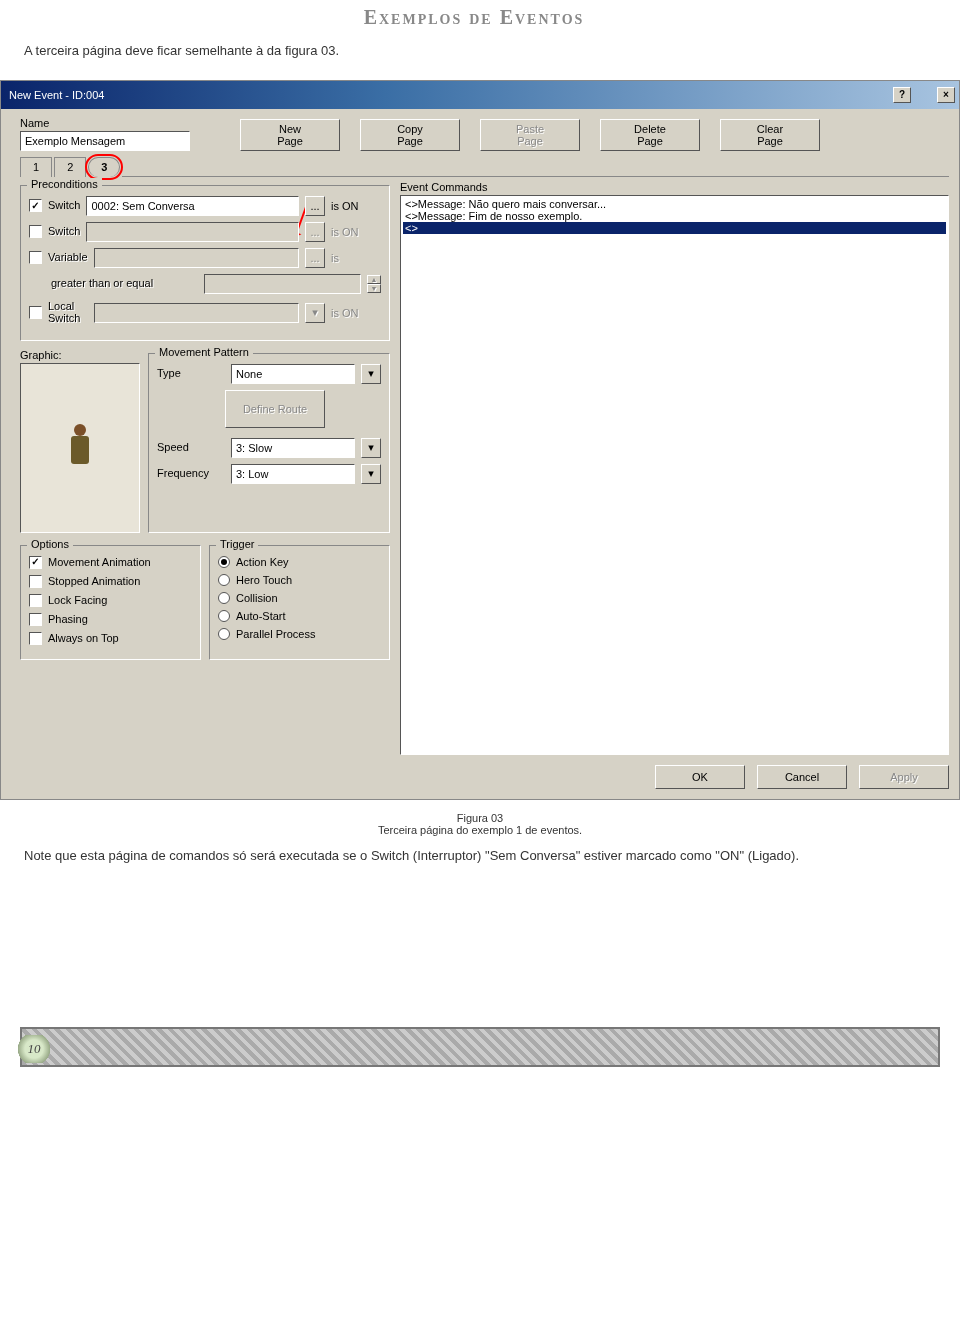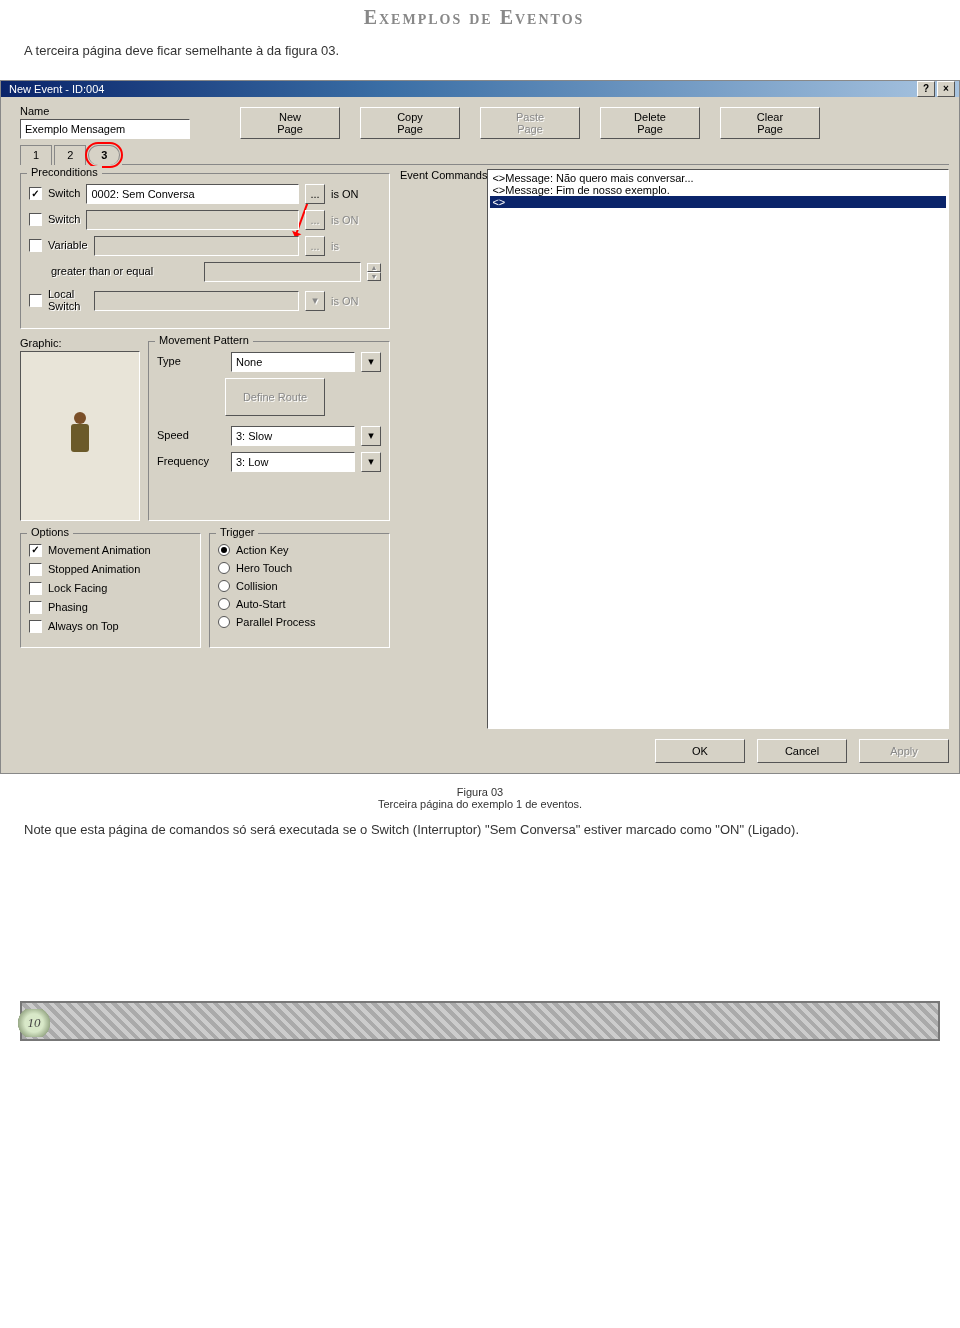--- a/index.html
+++ b/index.html
@@ -48,27 +48,28 @@
     margin: 18px 0 0 0;
     width: 960px;
     border: 1px solid #888;
     background: #d6d2c6;
     font-family: Tahoma, Verdana, sans-serif;
     font-size: 11px;
     color: #000;
     position: relative;
   }
   .titlebar {
-    height: 16px;
+    height: 28px;
     background: linear-gradient(to right, #0a246a, #3a6ea5 40%, #a8c4e0);
     color: #fff;
     display: flex;
     align-items: center;
     padding: 0 4px;
     font-size: 11px;
+    gap: 24px;
   }
   .titlebar .title-text { flex: 1; padding-left: 4px; font-weight: normal; }
   .titlebar .winbtn {
     width: 18px; height: 16px;
     background: #d6d2c6;
     border: 1px solid #fff;
     border-right-color: #555;
     border-bottom-color: #555;
     margin-left: 2px;
     display: flex; align-items: center; justify-content: center;
@@ -124,21 +125,21 @@
     background: #d6d2c6;
     font-weight: bold;
     outline: 2px solid red;
     outline-offset: 1px;
     border-radius: 10px;
   }
   .tabs .spacer { flex: 1; border-bottom: 1px solid #888; height: 20px; }
 
   .main-area { display: flex; gap: 10px; margin-top: 4px; }
   .left-col { width: 370px; display: flex; flex-direction: column; gap: 8px; }
-  .right-col { flex: 1; display: flex; flex-direction: row; }
+  .right-col { flex: 1; display: flex; flex-direction: column; }
 
   
   .group {
     border: 1px solid #aaa;
     border-top-color: #888;
     border-left-color: #888;
     border-right-color: #fff;
     border-bottom-color: #fff;
     padding: 8px 8px 8px 8px;
     margin-top: 4px;

